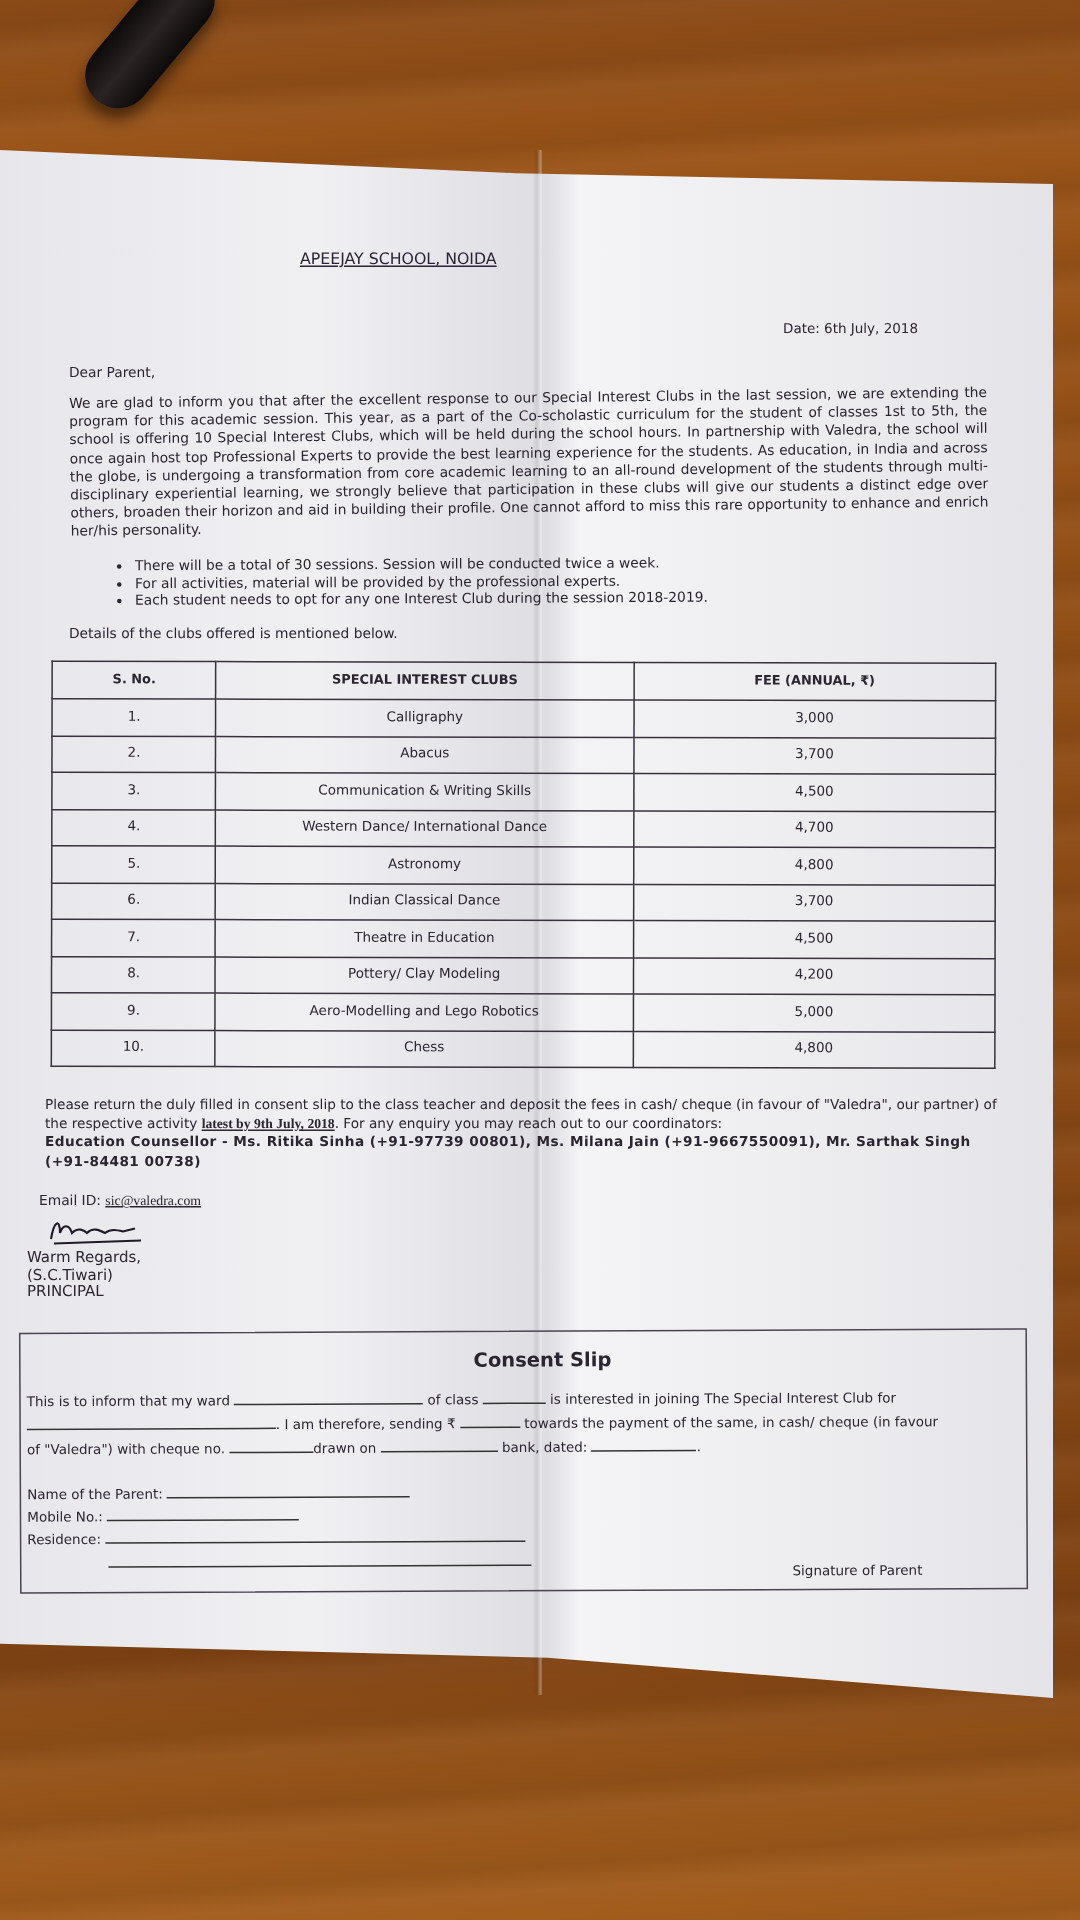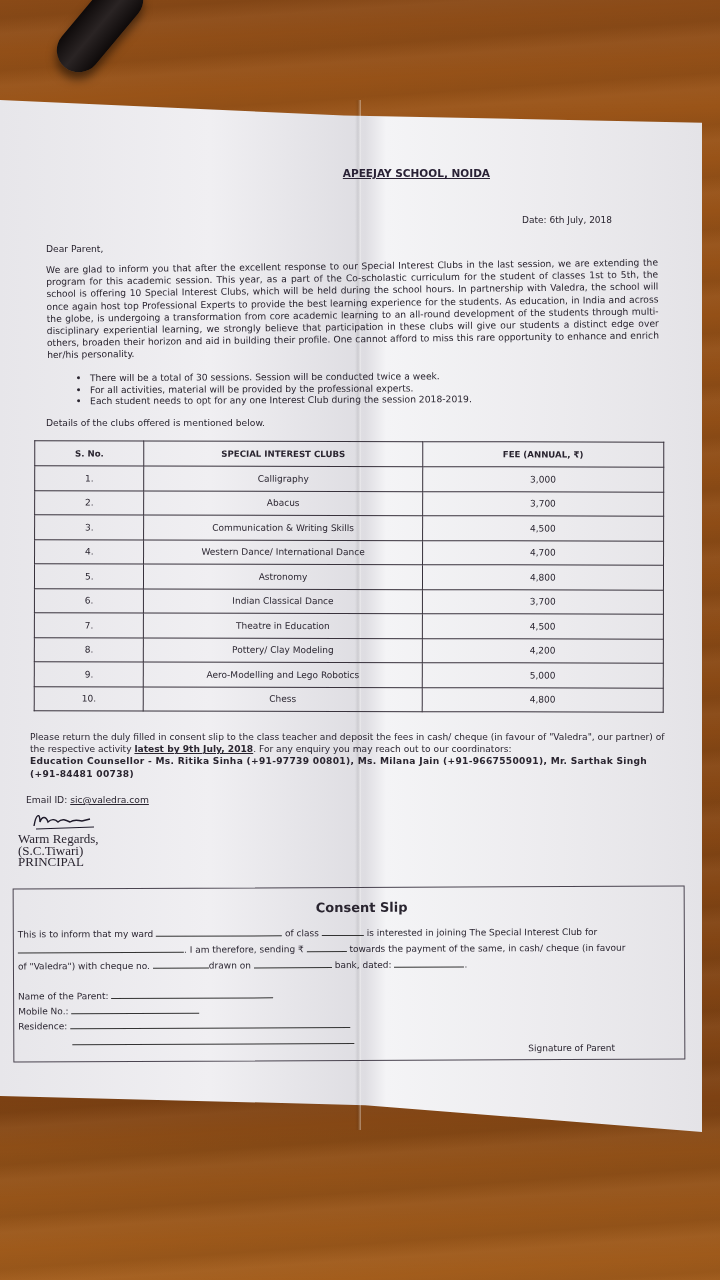--- a/index.html
+++ b/index.html
@@ -22,42 +22,42 @@
     .paper {
       position: absolute; left: 0; top: 100px; width: 702px; height: 1032px;
       background: linear-gradient(90deg, #e7e6ea 0%, #f0eff2 30%, #dedde2 52%, #f4f4f6 55%, #ecebee 80%, #e4e3e7 100%);
       clip-path: polygon(0 0, 49% 1.5%, 100% 2.2%, 100% 100%, 52% 97.4%, 0 96.5%);
     }
     .crease {
       position: absolute; top: 100px; left: 355px; width: 6px; height: 1030px;
       background: linear-gradient(90deg, rgba(0,0,0,0), rgba(0,0,0,0.08), rgba(255,255,255,0.4));
     }
     .content { position: absolute; inset: 0; }
-    .hdr { position: absolute; left: 200px; width: 290px; text-align: right; font-weight: bold; font-size: 10.5px; line-height: 13px; text-decoration: underline; color: #2a2236; }
+    .hdr { position: absolute; left: 200px; width: 290px; text-align: left; font-weight: normal; font-size: 10.5px; line-height: 13px; text-decoration: underline; color: #2a2236; }
     .date { position: absolute; left: 522px; top: 215px; font-size: 9px; }
     .txt { position: absolute; font-size: 9.2px; line-height: 12.2px; }
     .para { left: 46px; top: 264px; width: 612px; text-align: justify; transform: rotate(-0.7deg); transform-origin: left top; }
     .bullets { left: 64px; top: 371px; margin: 0; padding: 0 0 0 26px; width: 460px; list-style: disc; transform: rotate(-0.3deg); }
     .bullets li { font-size: 9.2px; line-height: 11.5px; }
     table.clubs {
       position: absolute; left: 34px; top: 441px; width: 630px; border-collapse: collapse;
       font-size: 9px; transform: rotate(0.12deg);
     }
     table.clubs th, table.clubs td { border: 1.3px solid #38323c; height: 23.5px; padding: 0; text-align: center; }
     table.clubs th { font-weight: bold; font-size: 8.6px; height: 24px; }
     .c1 { width: 124px; margin-left: 48px; } .c2 { width: 312px; } .c3 { width: 273px; }
     .note { left: 30px; top: 731px; width: 642px; font-size: 9.1px; line-height: 12.2px; }
     .note b { letter-spacing: 0.3px; }
-    .u { text-decoration: underline; font-weight: bold; }
+    .u { text-decoration: underline; font-weight: bold; font-family: Liberation Serif, serif; }
     .email { left: 26px; top: 794px; font-size: 9.2px; }
     .email .u { font-weight: normal; }
     .sig {
       position: absolute; left: 30px; top: 810px; width: 70px; height: 20px;
     }
-    .regards { left: 18px; top: 833px; font-size: 13px; line-height: 11.5px; font-family: Liberation Serif, serif; }
+    .regards { left: 18px; top: 833px; font-size: 10px; line-height: 11.5px; }
     .slip {
       position: absolute; left: 13px; top: 887px; width: 670px; height: 172px;
       border: 1.3px solid #4a4450; transform: rotate(-0.25deg);
     }
     .slip-title { position: absolute; left: 302px; top: 12px; font-weight: bold; font-size: 13px; }
     .slip-line { position: absolute; font-size: 9px; line-height: 12px; white-space: nowrap; }
     .blank { display: inline-block; border-bottom: 1px solid #333; vertical-align: baseline; height: 9px; }
     .sign { position: absolute; left: 514px; top: 156px; font-size: 9px; }
   </style>
 </head>

